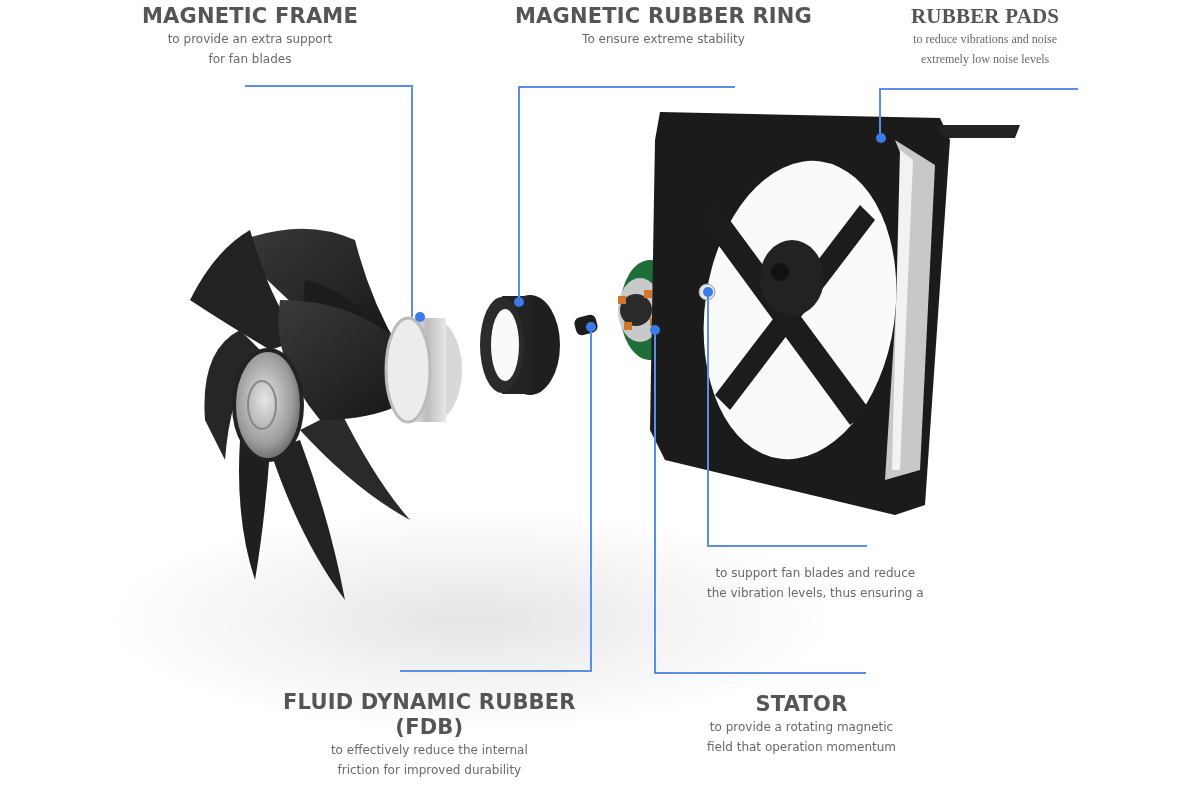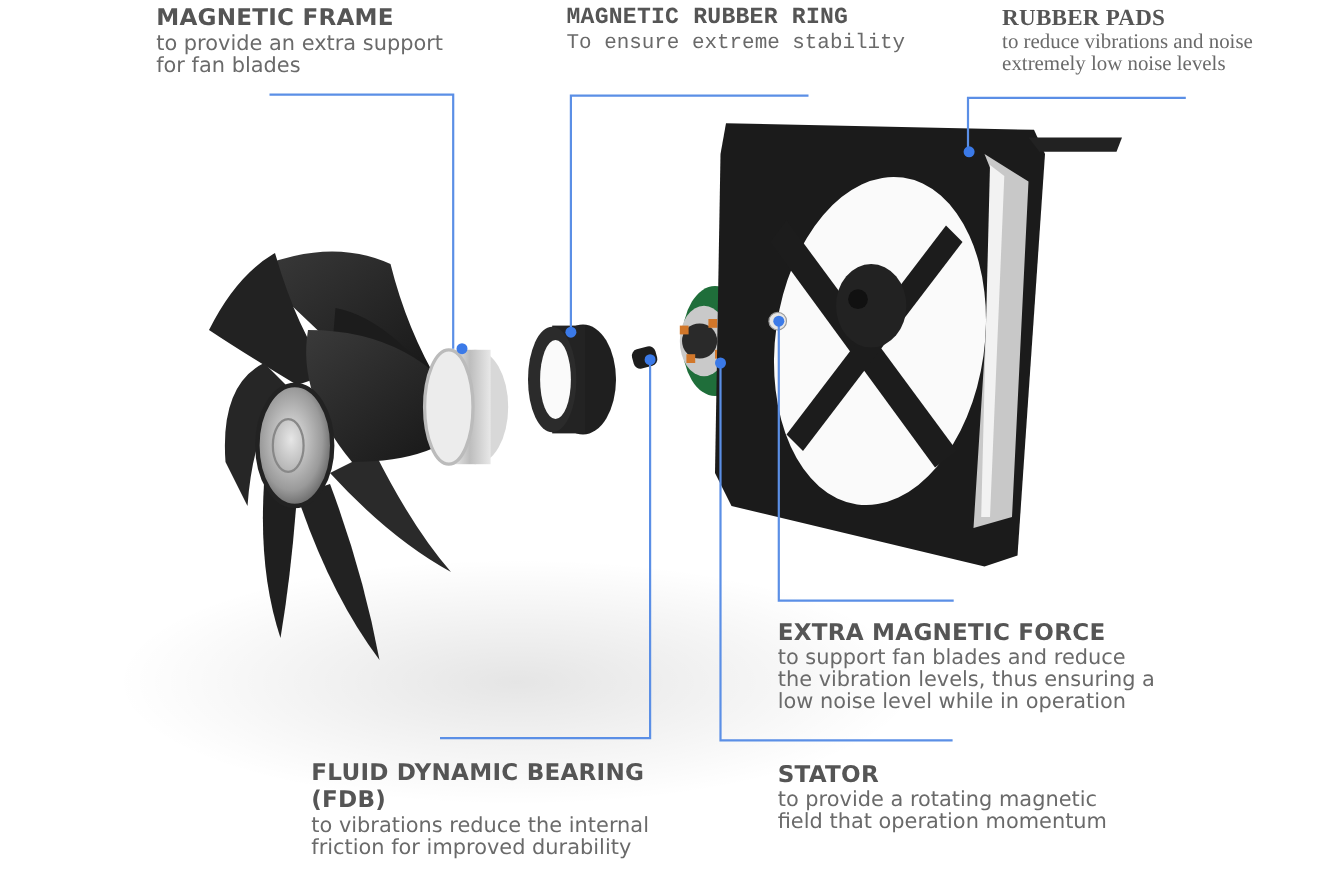--- a/index.html
+++ b/index.html
@@ -1,20 +1,20 @@
 <!DOCTYPE html>
 <html><head>
 <meta charset="utf-8">
 <style>
   html,body{margin:0;padding:0;}
   body{width:1200px;height:800px;position:relative;overflow:hidden;background:#ffffff;font-family:"DejaVu Sans","Liberation Sans",sans-serif;}
   .floor{position:absolute;left:0;top:0;width:1200px;height:800px;background:radial-gradient(ellipse 520px 160px at 470px 620px, rgba(0,0,0,0.10), rgba(0,0,0,0) 70%);}
-  .callout{position:absolute;color:#5a5a5a;}
+  .callout{position:absolute;color:#5a5a5a;text-align:center;}
   .callout .title{font-weight:bold;font-size:21px;letter-spacing:0.2px;color:#555;line-height:25px;}
-  .callout .desc{font-size:19px;line-height:20px;color:#6a6a6a;}
+  .callout .desc{font-size:12px;line-height:20px;color:#6a6a6a;}
   svg.art{position:absolute;left:0;top:0;}
 </style>
 </head>
 <body>
 
 <div class="floor"></div>
 
 <svg class="art" width="1200" height="800" viewBox="0 0 1200 800">
   <defs>
     <linearGradient id="blade" x1="0" y1="0" x2="1" y2="1">
@@ -103,42 +103,40 @@
     <circle cx="655" cy="330" r="5"></circle>
   </g>
 </svg>
 
 <div class="callout" style="left:142px;top:4px;">
   <div class="title">MAGNETIC FRAME</div>
   <div class="desc">to provide an extra support</div>
   <div class="desc">for fan blades</div>
 </div>
 
-<div class="callout" style="left:515px;top:4px;font-family:Liberation Mono, monospace;">
+<div class="callout" style="left:515px;top:4px;">
   <div class="title">MAGNETIC RUBBER RING</div>
   <div class="desc">To ensure extreme stability</div>
 </div>
 
 <div class="callout" style="left:911px;top:4px;font-family:Liberation Serif, serif;">
   <div class="title">RUBBER PADS</div>
   <div class="desc">to reduce vibrations and noise</div>
   <div class="desc">extremely low noise levels</div>
 </div>
 
 <div class="callout" style="left:707px;top:563px;">
-  <div class="title">EXTRA MAGNETIC FORCE</div>
   <div class="desc">to support fan blades and reduce</div>
   <div class="desc">the vibration levels, thus ensuring a</div>
-  <div class="desc">low noise level while in operation</div>
 </div>
 
 <div class="callout" style="left:283px;top:690px;">
-  <div class="title">FLUID DYNAMIC BEARING</div>
+  <div class="title">FLUID DYNAMIC RUBBER</div>
   <div class="title">(FDB)</div>
-  <div class="desc">to vibrations reduce the internal</div>
+  <div class="desc">to effectively reduce the internal</div>
   <div class="desc">friction for improved durability</div>
 </div>
 
 <div class="callout" style="left:707px;top:692px;">
   <div class="title">STATOR</div>
   <div class="desc">to provide a rotating magnetic</div>
   <div class="desc">field that operation momentum</div>
 </div>
 
 </body></html>

